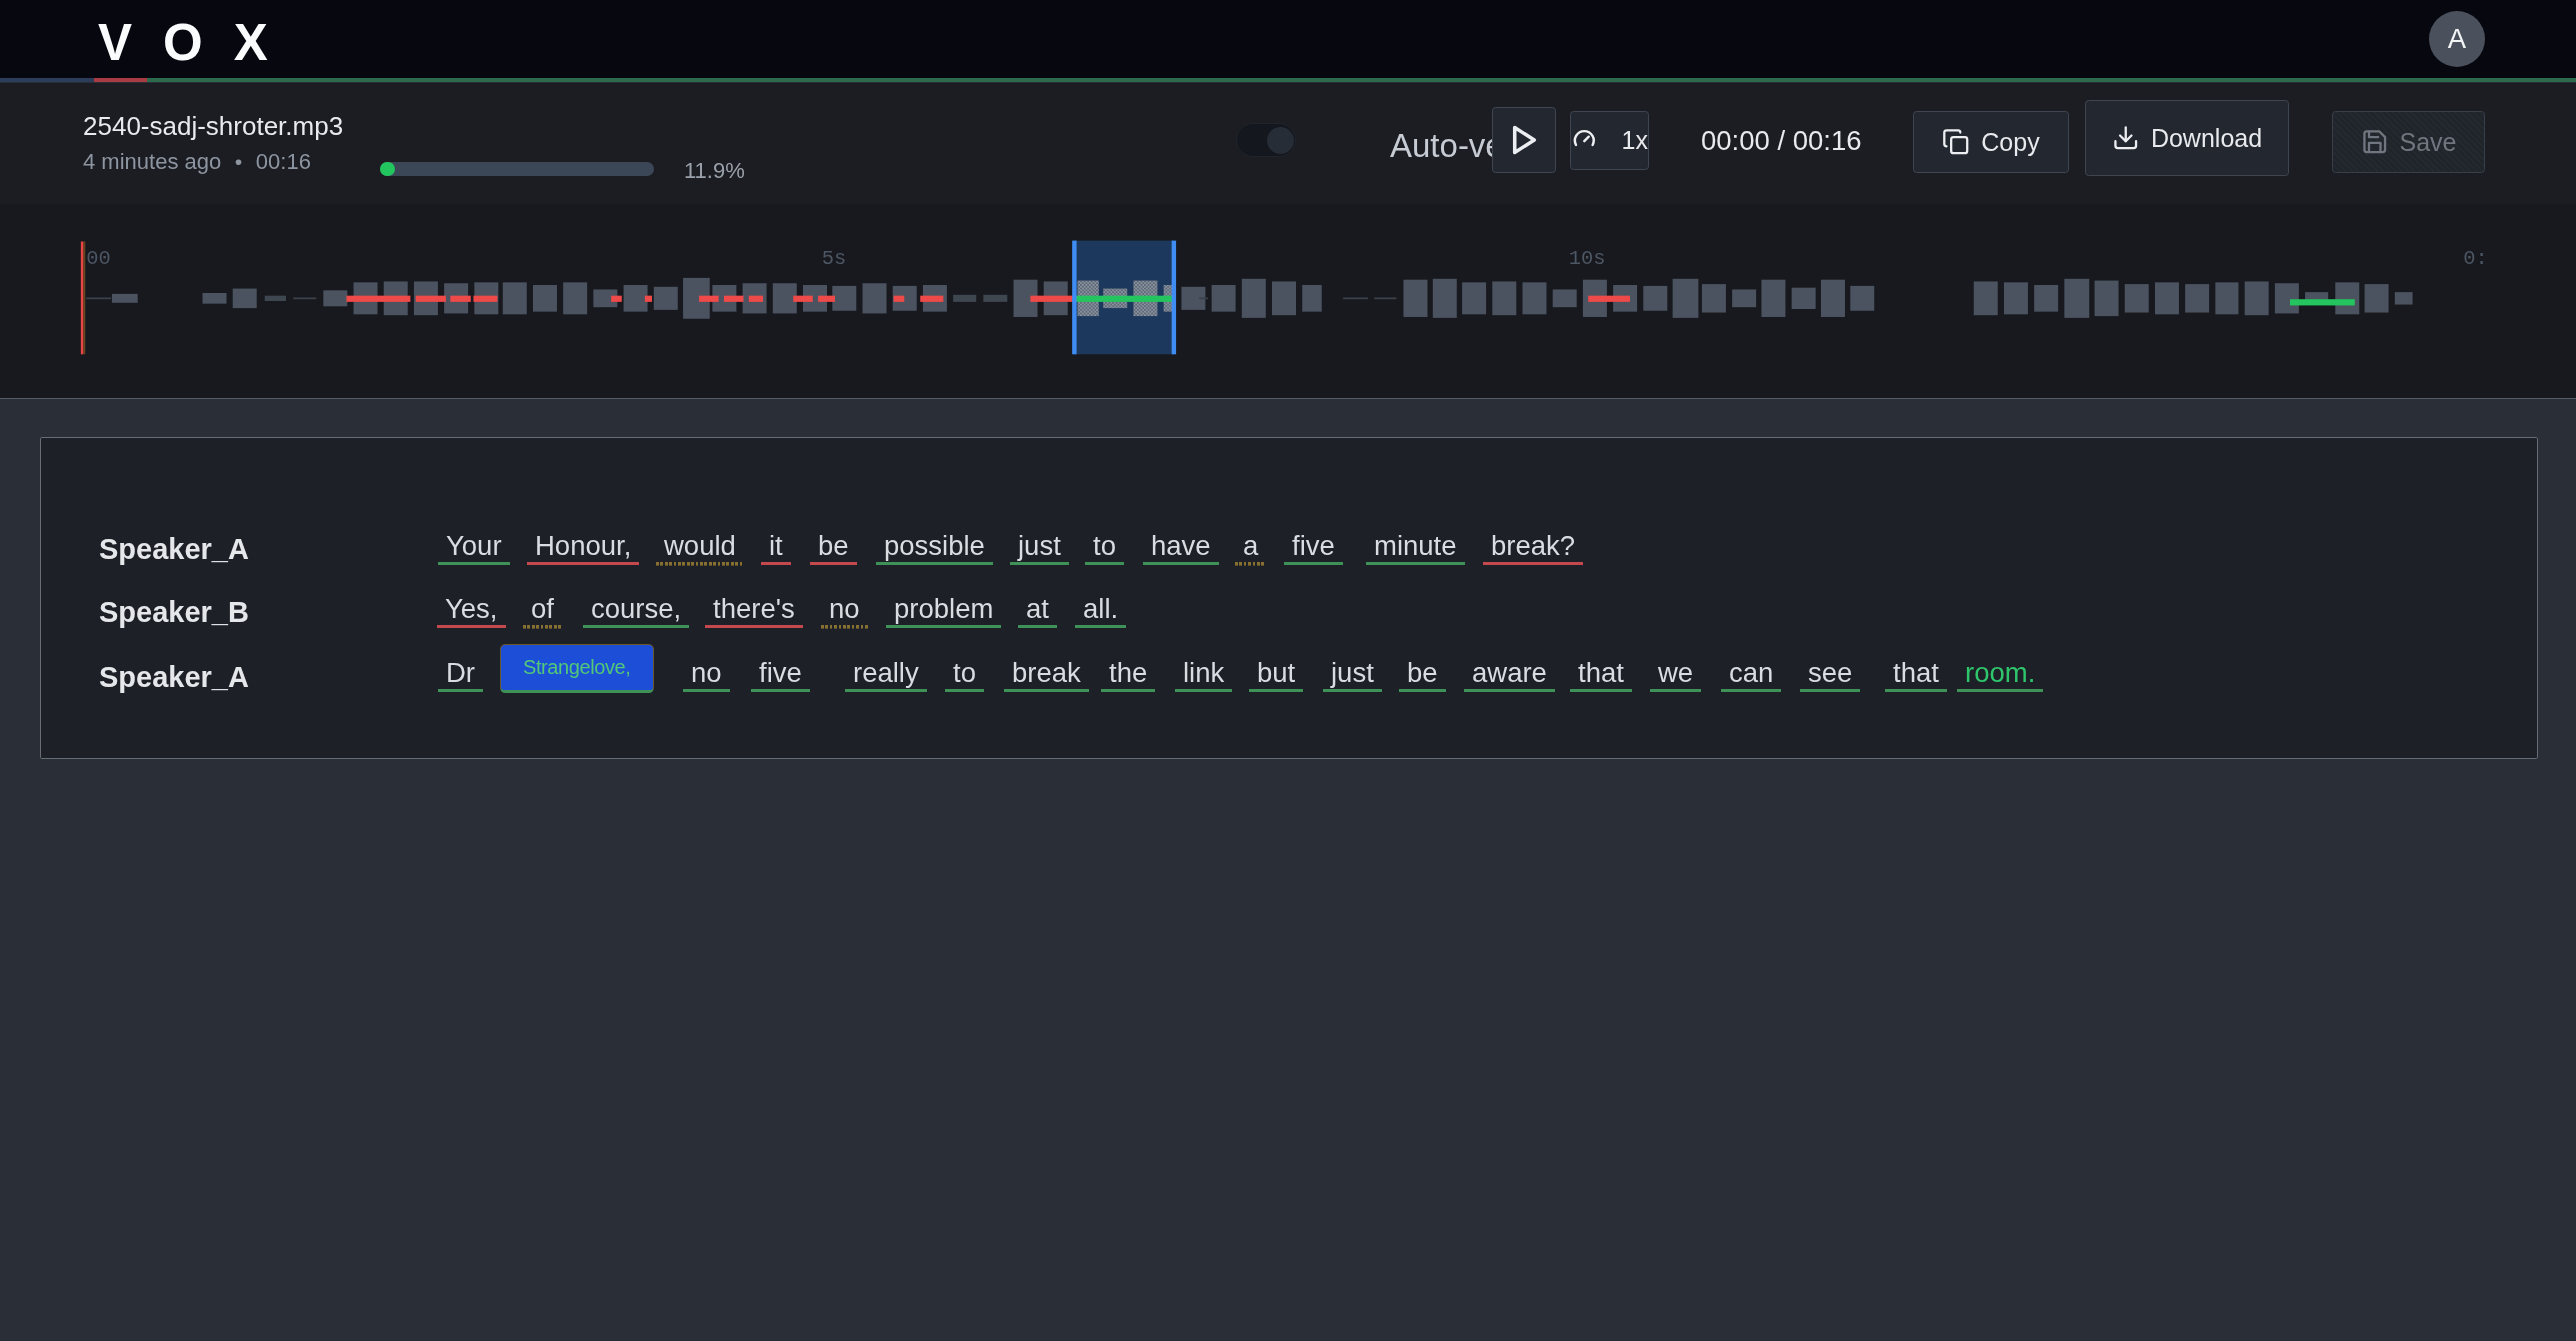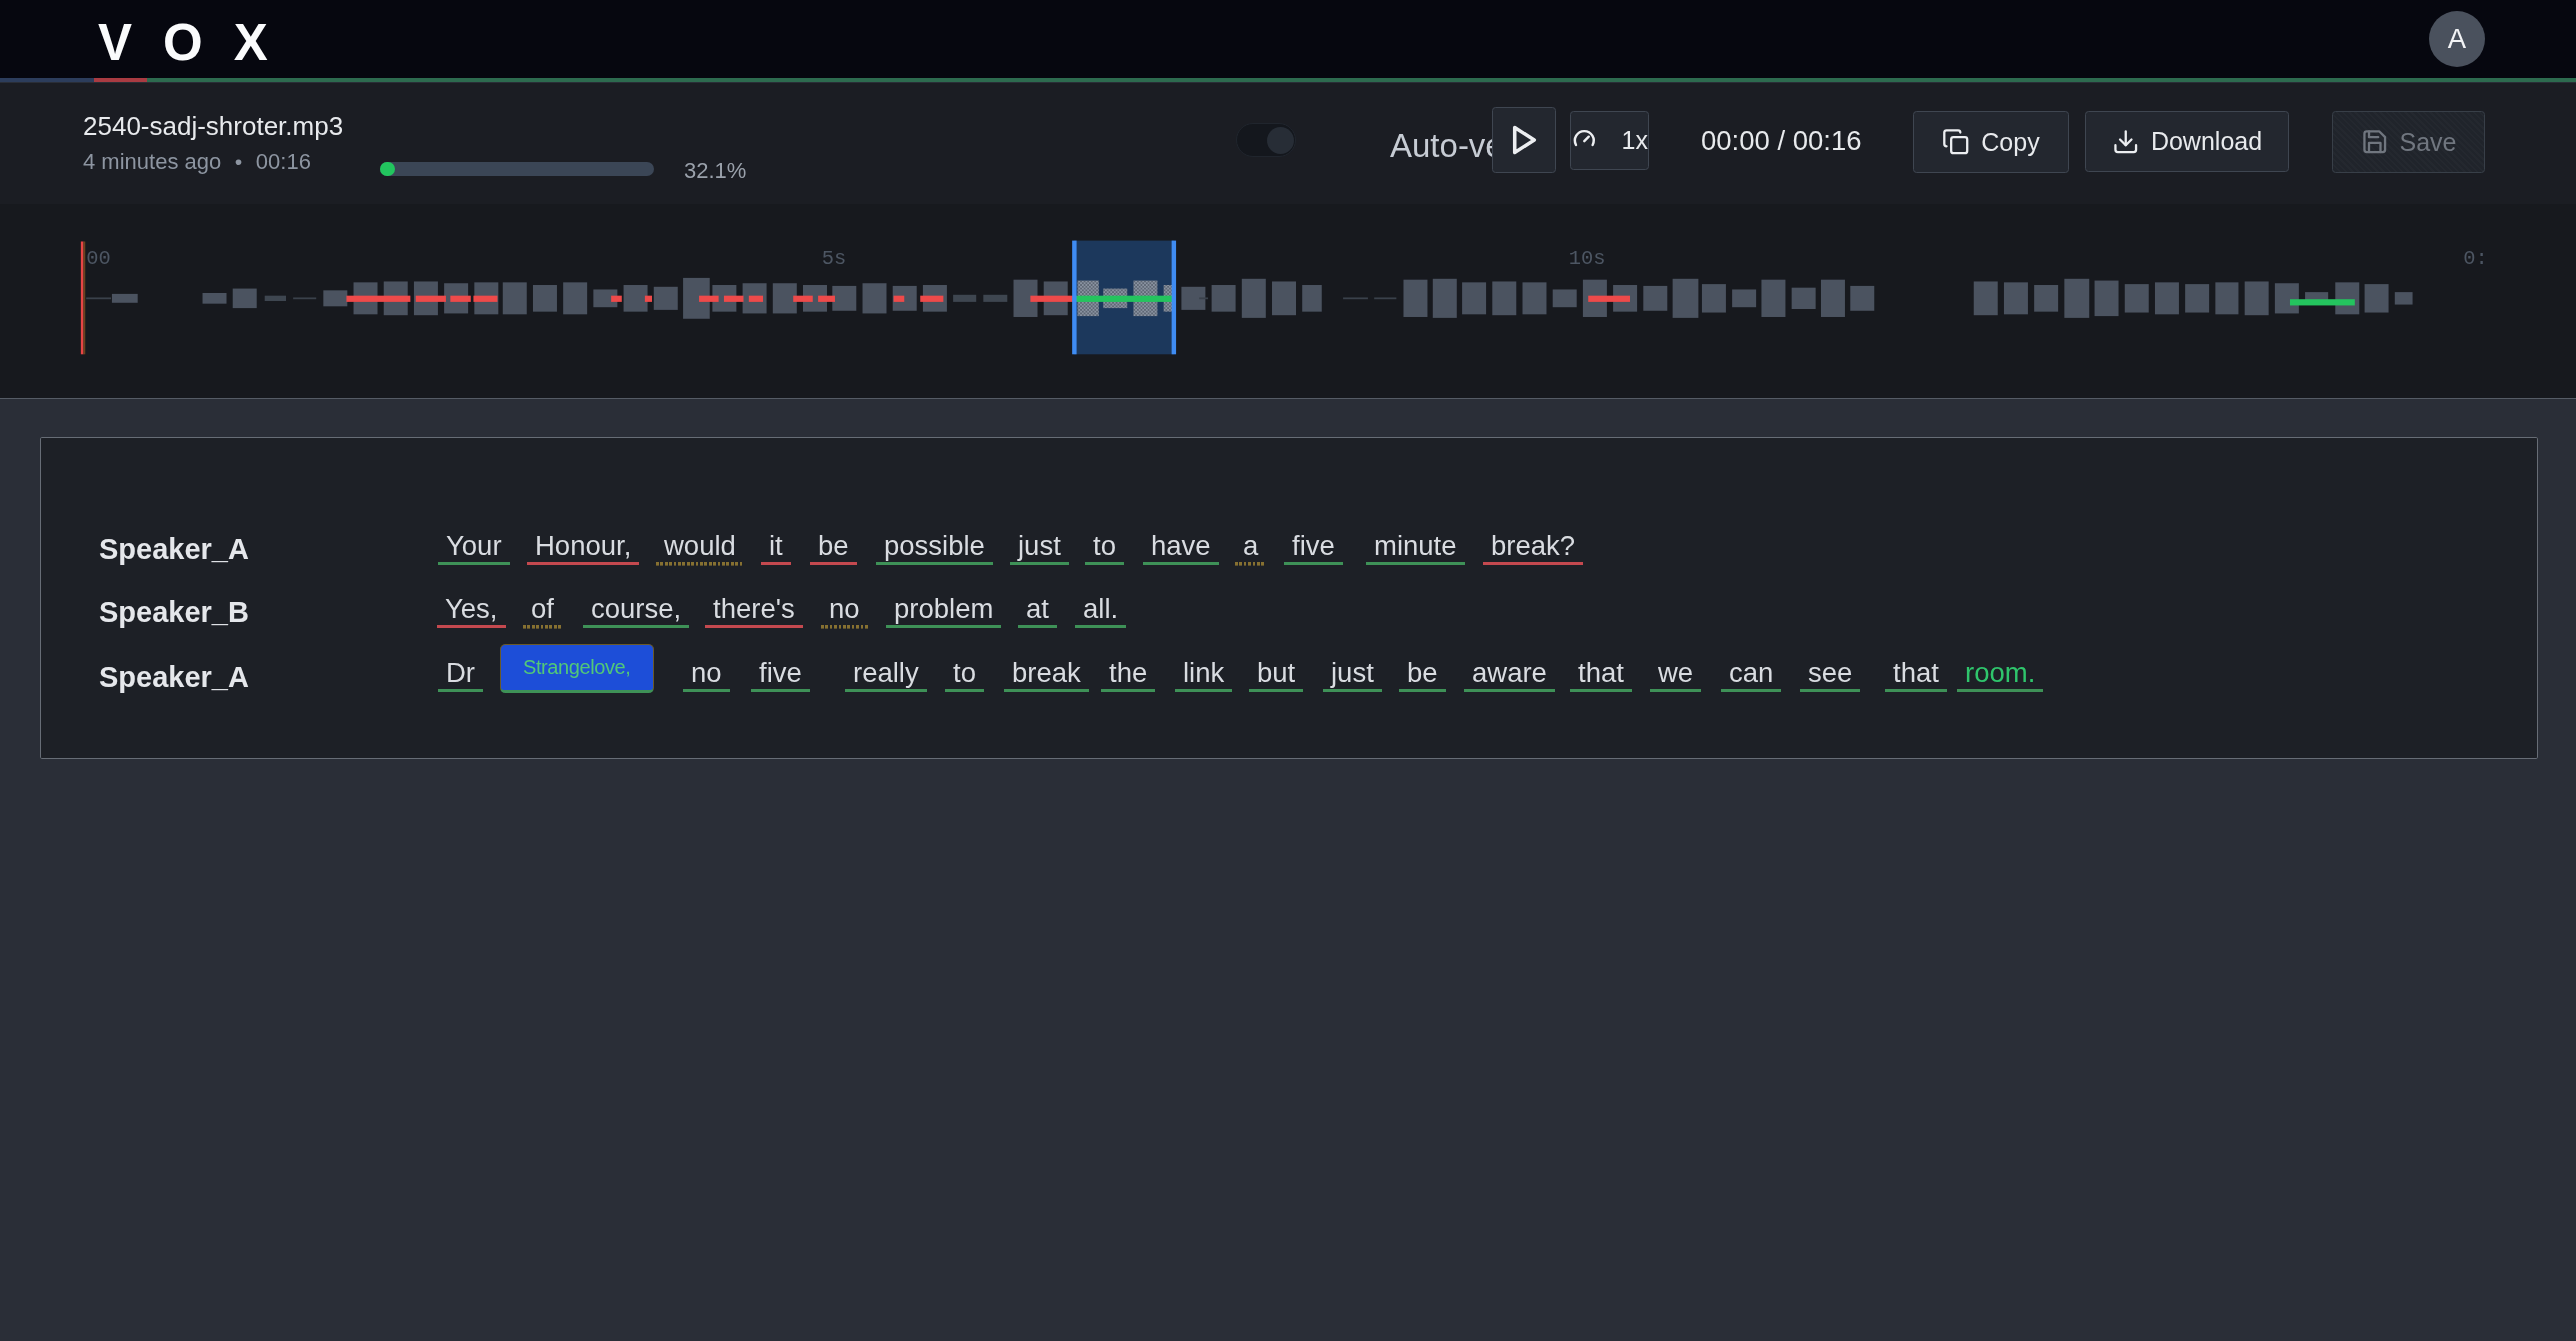--- a/index.html
+++ b/index.html
@@ -16,21 +16,21 @@
 #pct{position:absolute;left:684px;top:75px;color:#9aa1ab;font-size:22px}
 #tog{position:absolute;left:1236px;top:40px;width:60px;height:34px;border-radius:17px;background:#14171d;border:0.9px solid #20252d}
 #knob{position:absolute;left:30px;top:2.7px;width:27px;height:27px;border-radius:50%;background:#272d36}
 #avlab{position:absolute;left:1390px;top:44px;color:#c7ccd4;font-size:33px;font-weight:400}
 .btn{position:absolute;background:#23272f;border:1.8px solid #3f4651;border-radius:3.6px;color:#e8eaed;display:flex;align-items:center;justify-content:center;font-size:25px}
 #play{left:1492px;top:24px;width:64px;height:66px}
 #speed{left:1570px;top:27.5px;width:79px;height:59px}
 #speed span{margin-left:24px}
 #time{position:absolute;left:1701px;top:27.5px;height:59px;line-height:59px;color:#e8eaed;font-size:27.5px}
 #copy{left:1913px;top:28px;width:156px;height:62px}
-#dl{left:2085px;top:28px;width:204px;height:61px}
+#dl{left:2085px;top:17px;width:204px;height:76px}
 #save{left:2332px;top:28px;width:153px;height:62px;background:#20242b repeating-linear-gradient(45deg,rgba(255,255,255,.02) 0 1.8px,rgba(0,0,0,0) 1.8px 4.4px);border-color:#383f48;color:#70767f}
 .btn svg{margin-right:11.5px}
 #wave{position:absolute;left:0;top:204px;width:2576px;height:195px;background:#17191e;border-bottom:1.8px solid #565c66}
 #panel{position:absolute;left:40px;top:437px;width:2498px;height:322px;background:#1d2026;border:1.8px solid #676d76;border-radius:1.8px}
 .spk{position:absolute;left:99px;color:#e5e7eb;font-size:29px;font-weight:600}
 .w{position:absolute;font-size:27.5px;color:#d9dce1;line-height:27.5px;padding:0 8px 2.7px;white-space:nowrap}
 .w.g{border-bottom:3.6px solid #3e9157}
 .w.r{border-bottom:3.6px solid #c4494f}
 .w.y{padding-bottom:6.2px;background-image:repeating-linear-gradient(90deg,#867031 0,#867031 2.7px,rgba(0,0,0,0) 2.7px,rgba(0,0,0,0) 4.4px);background-repeat:no-repeat;background-position:0 100%;background-size:100% 3.6px}
 .w.gt{border-bottom:3.6px solid #3e9157;color:#2fc56c}
@@ -43,21 +43,21 @@
 <div id="strip">
     <i style="left:0;width:94px;background:#2c3d5c"></i>
     <i style="left:94px;width:53px;background:#a93b42"></i>
   </div>
 <div id="toolbar">
   <div id="fname">2540-sadj-shroter.mp3</div>
   <div id="meta">4 minutes ago<b>●</b>00:16</div>
   <div id="pbar">
       <div id="pfill"></div>
     </div>
-  <div id="pct">32.1%</div>
+  <div id="pct">11.9%</div>
   <div id="tog">
       <div id="knob"></div>
     </div>
   <div id="avlab">Auto-verify</div>
   <div class="btn" id="play">
       <svg width="27" height="32" viewBox="0 0 30 36" style="margin:0">
         <path d="M4 4 L26 18 L4 32 Z" fill="none" stroke="#eceef1" stroke-width="4" stroke-linejoin="round"></path>
       </svg>
     </div>
   <div class="btn" id="speed">

